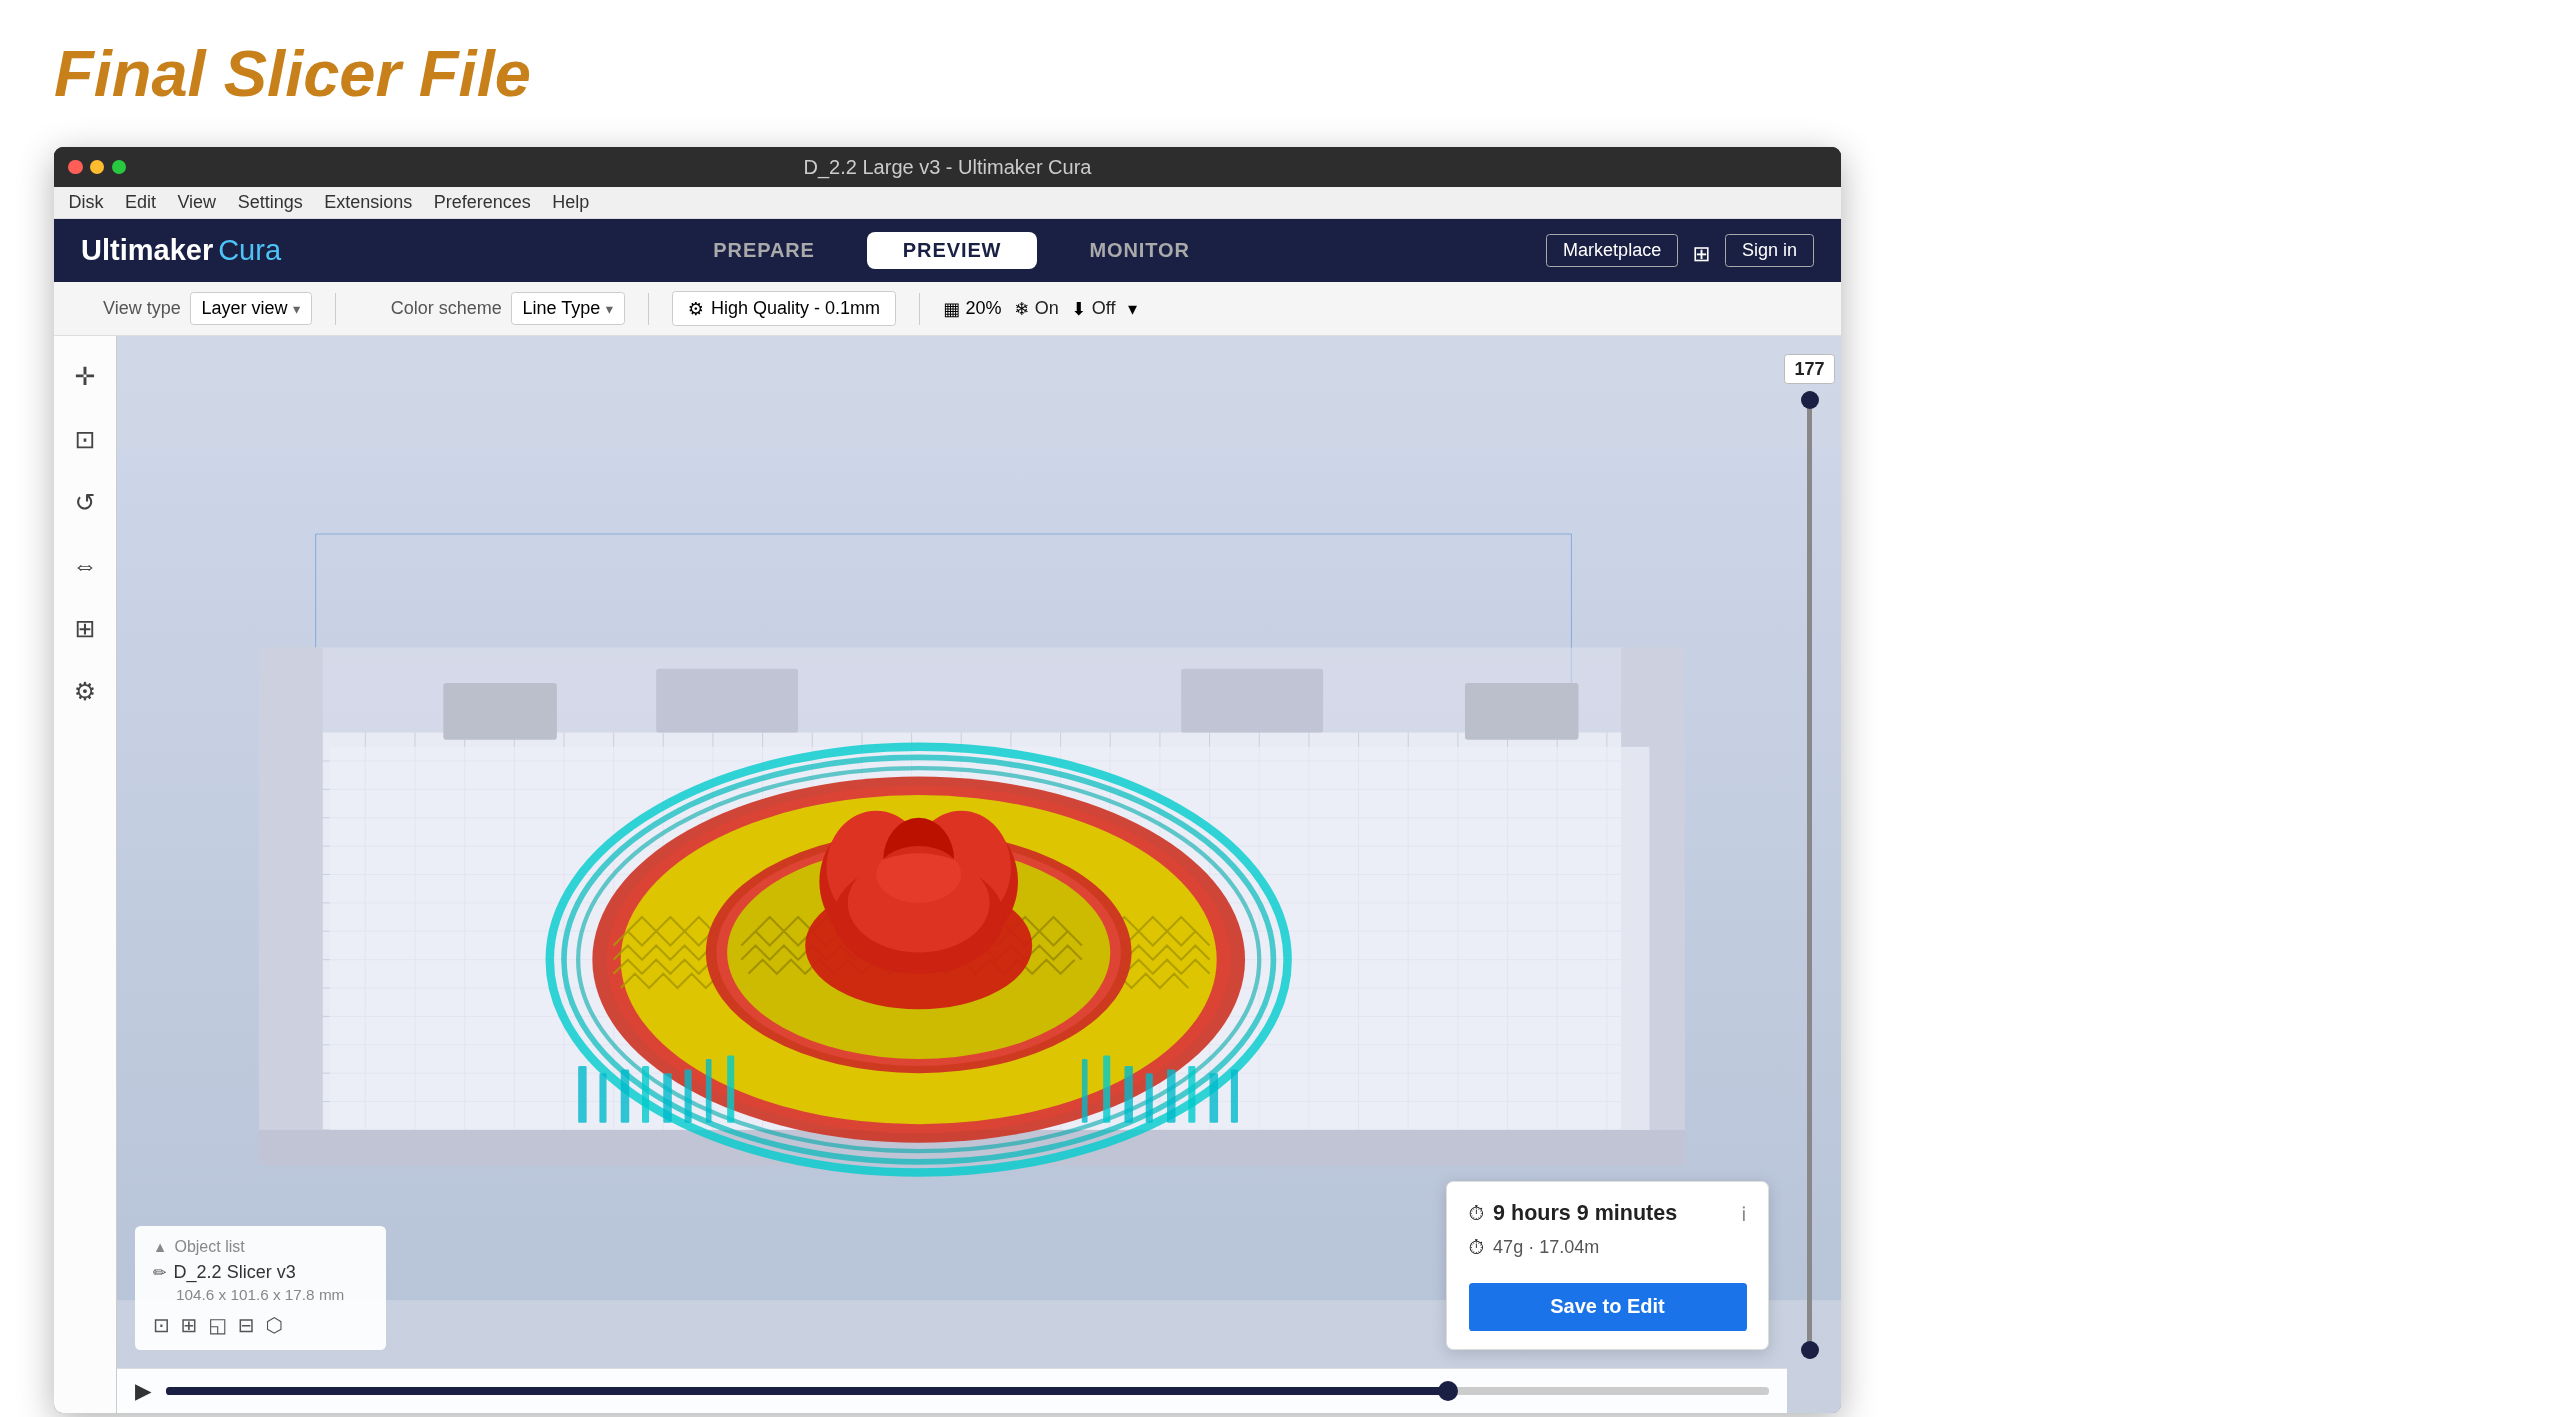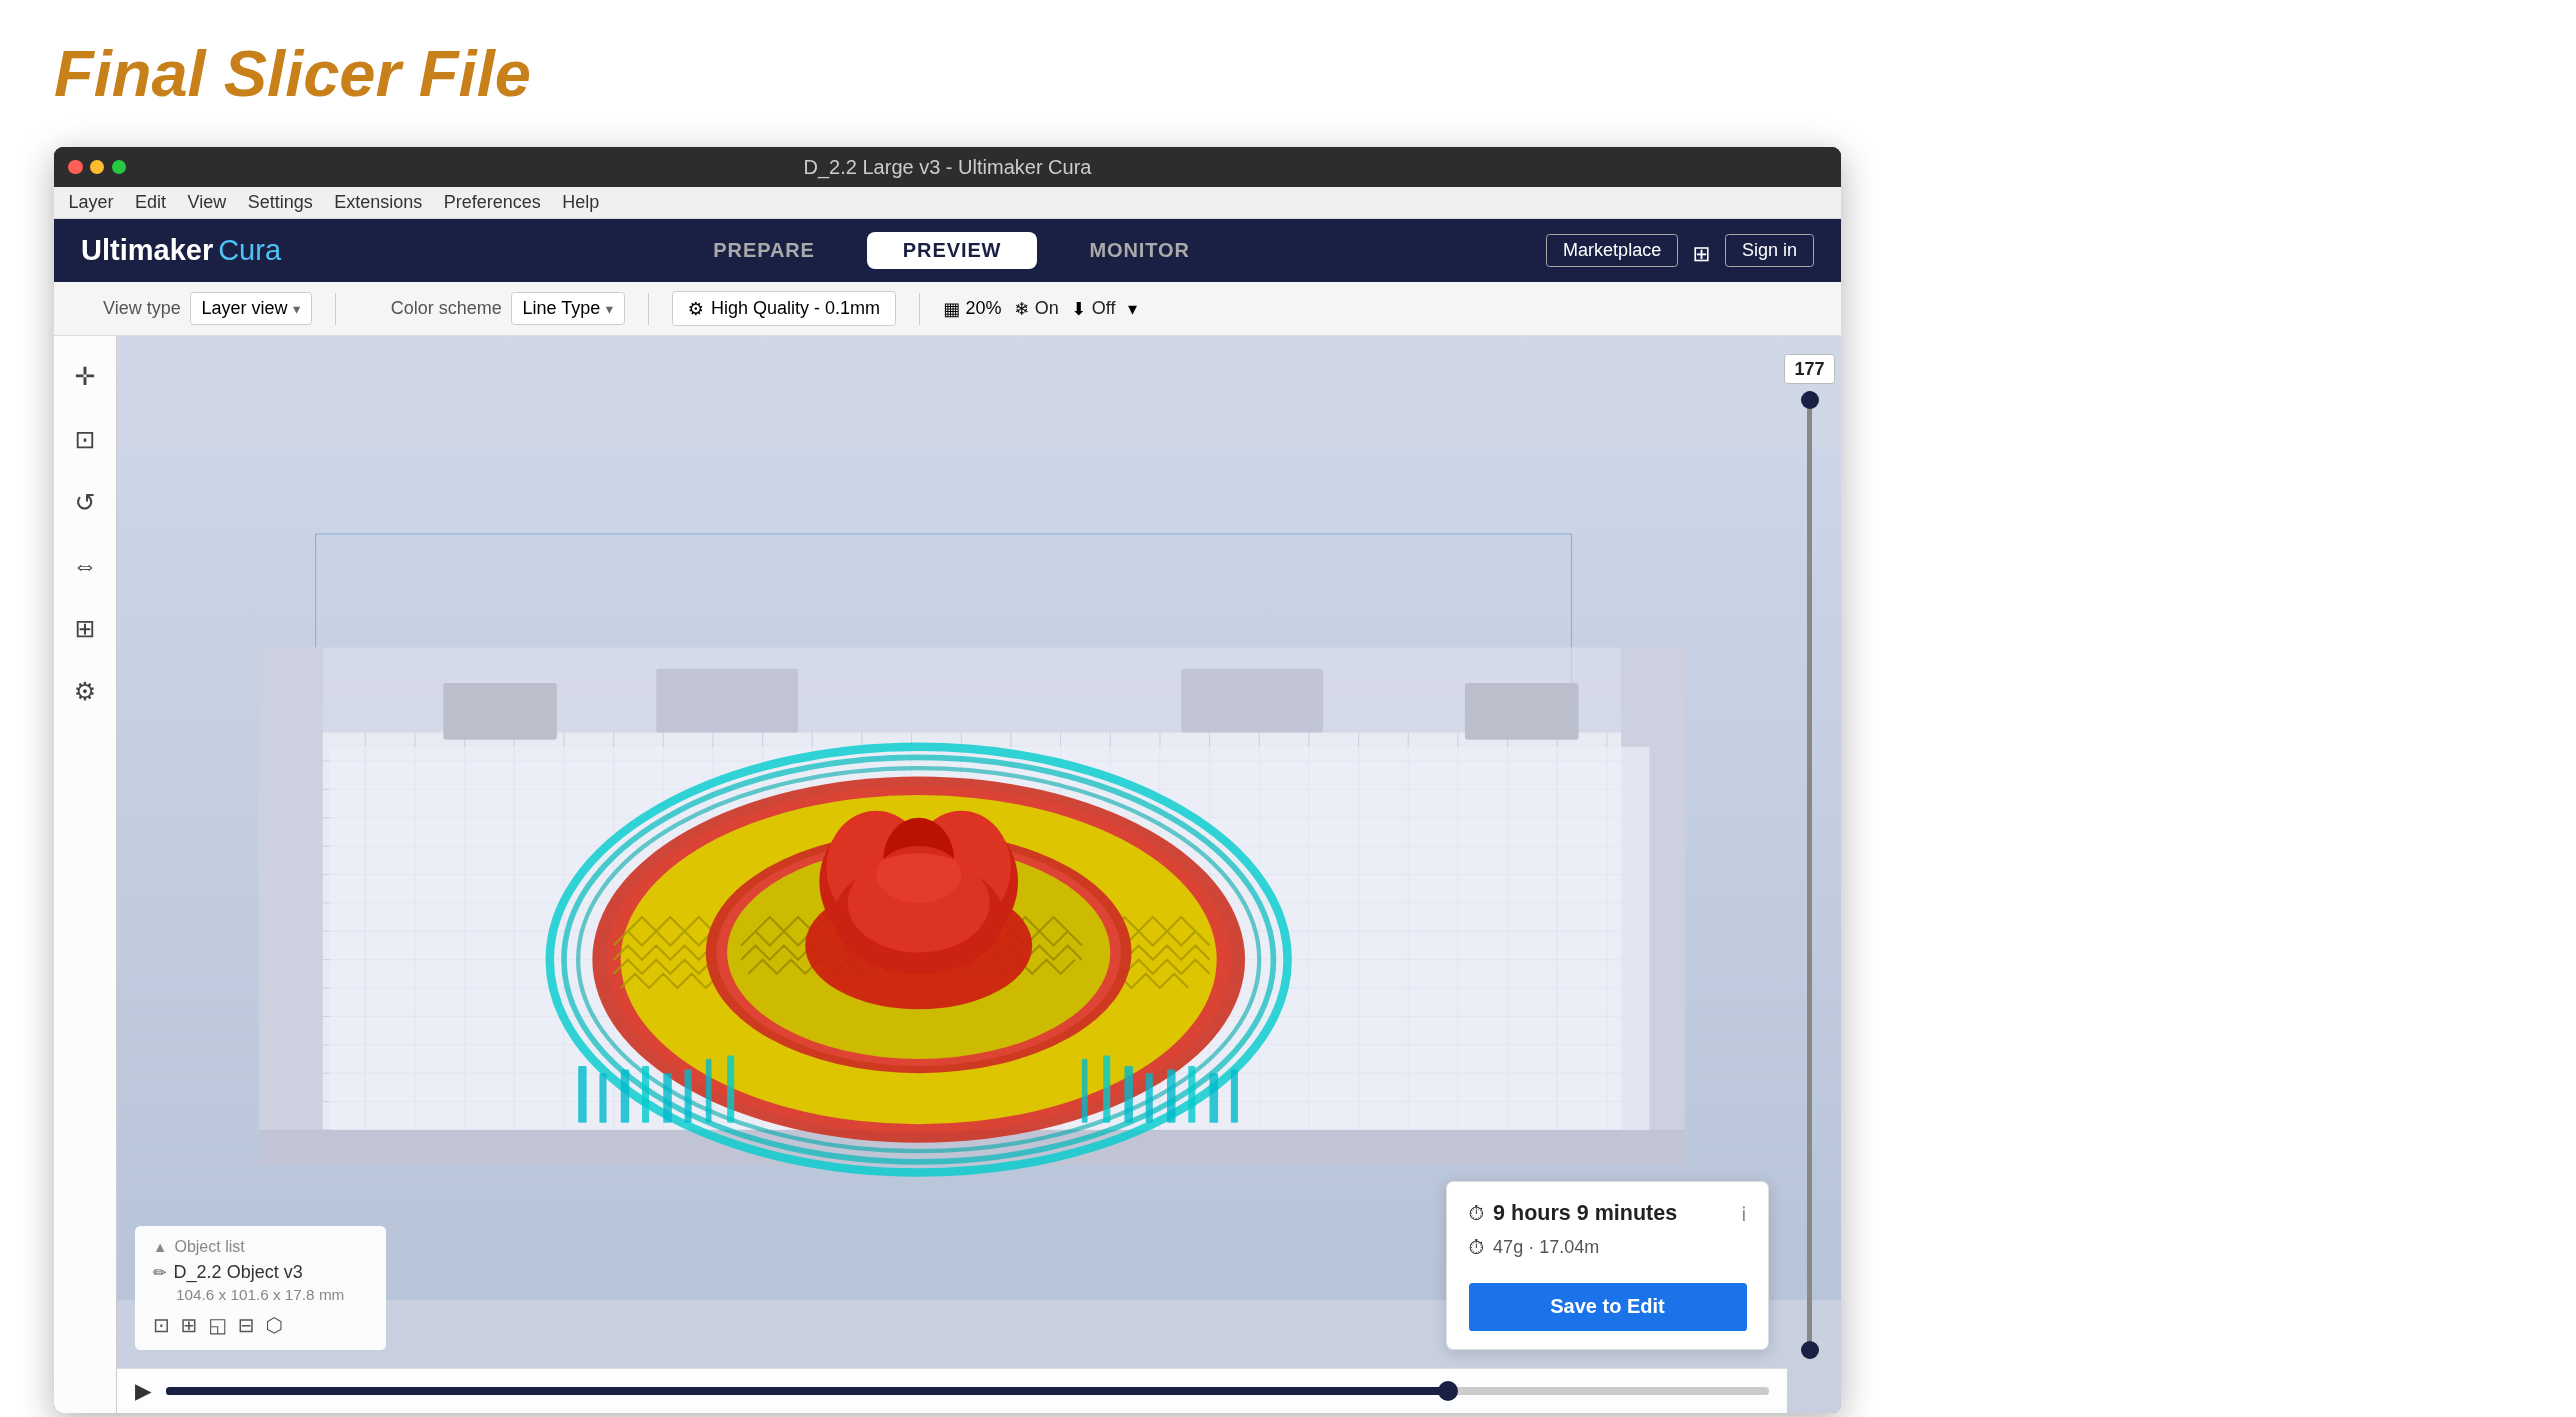--- a/index.html
+++ b/index.html
@@ -398,21 +398,21 @@
   <div class="title-bar">
     <div class="traffic-lights">
       <div class="traffic-light tl-red"></div>
       <div class="traffic-light tl-yellow"></div>
       <div class="traffic-light tl-green"></div>
     </div>
     <span class="title-bar-text">D_2.2 Large v3 - Ultimaker Cura</span>
   </div>
 
   <div class="menu-bar">
-    <span class="menu-item">Layer</span>
+    <span class="menu-item">Disk</span>
     <span class="menu-item">Edit</span>
     <span class="menu-item">View</span>
     <span class="menu-item">Settings</span>
     <span class="menu-item">Extensions</span>
     <span class="menu-item">Preferences</span>
     <span class="menu-item">Help</span>
   </div>
 
   <div class="header">
     <div class="logo">
@@ -626,21 +626,21 @@
         </g>
       </svg>
 
       <div class="info-panel" style="position:absolute; bottom:63px; left:18px; z-index:10; background:rgba(255,255,255,0.92); border-radius:5.4px; padding:12.6px 18px; min-width:251px;">
         <div style="display:flex; align-items:center; gap:7.2px; margin-bottom:5.4px;">
           <span style="font-size:14.4px; color:#888;">▲</span>
           <span style="font-size:16px; color:#888;">Object list</span>
         </div>
         <div style="display:flex; align-items:center; gap:7.2px; margin-bottom:3.6px;">
           <span style="font-size:16px; color:#555;">✏</span>
-          <span style="font-size:18px; color:#333; font-weight:500;">D_2.2 Object v3</span>
+          <span style="font-size:18px; color:#333; font-weight:500;">D_2.2 Slicer v3</span>
         </div>
         <div style="font-size:15.3px; color:#888; margin-left:23px;">104.6 x 101.6 x 17.8 mm</div>
         <div style="display:flex; gap:10.8px; margin-top:9px;">
           <span style="font-size:20px; color:#555; cursor:pointer;">⊡</span>
           <span style="font-size:20px; color:#555; cursor:pointer;">⊞</span>
           <span style="font-size:20px; color:#555; cursor:pointer;">◱</span>
           <span style="font-size:20px; color:#555; cursor:pointer;">⊟</span>
           <span style="font-size:20px; color:#555; cursor:pointer;">⬡</span>
         </div>
       </div>

